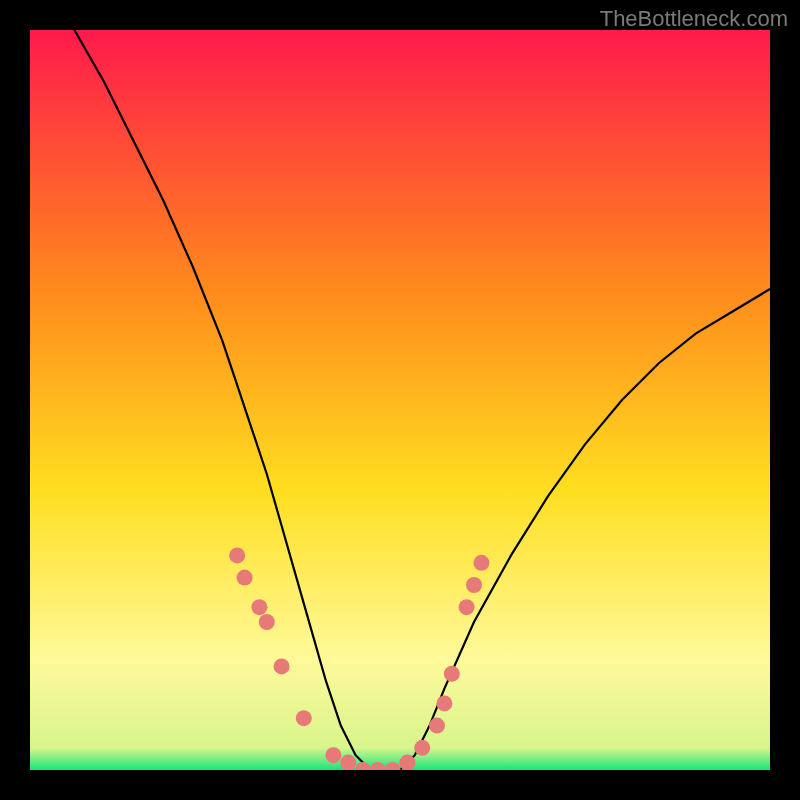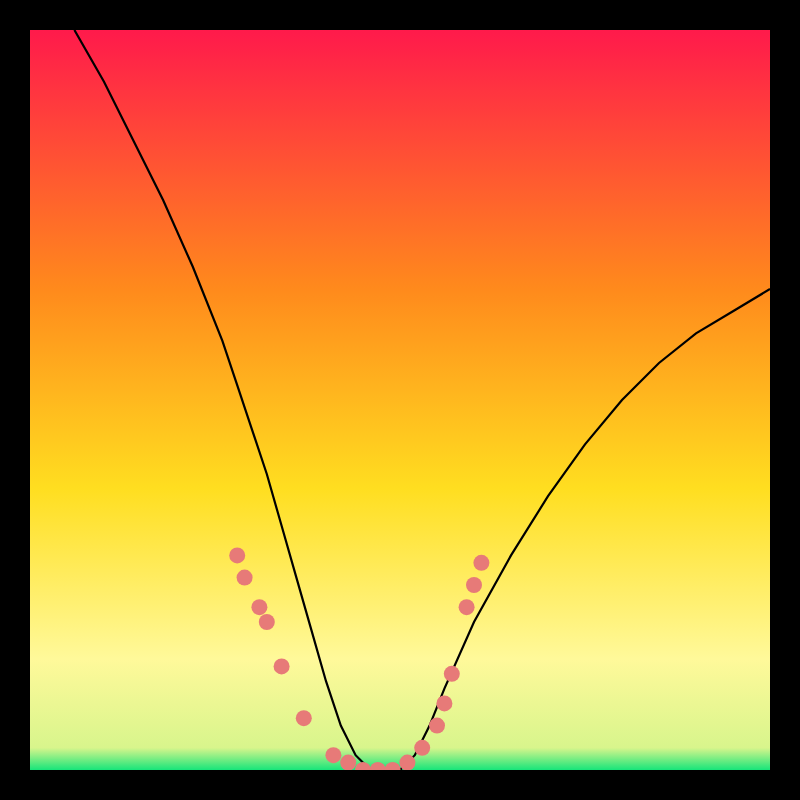--- a/index.html
+++ b/index.html
@@ -34,20 +34,21 @@
     font-weight: 400;
     letter-spacing: 0px;
   }
   svg { display: block; }
 </style>
 </head>
 <body>
 
 <div class="frame">
 
+  <div class="watermark">TheBottleneck.com</div>
 
   <div class="plot">
     <svg id="plot-svg" width="740" height="740" viewBox="0 0 740 740">
       <defs>
         <linearGradient id="bg-grad" x1="0" y1="0" x2="0" y2="1">
           <stop id="g0" offset="0%" stop-color="#ff1a4b"></stop>
           <stop id="g1" offset="35%" stop-color="#ff8a1c"></stop>
           <stop id="g2" offset="62%" stop-color="#ffde20"></stop>
           <stop id="g3" offset="85%" stop-color="#fff99a"></stop>
           <stop id="g4" offset="97%" stop-color="#d8f58c"></stop>

